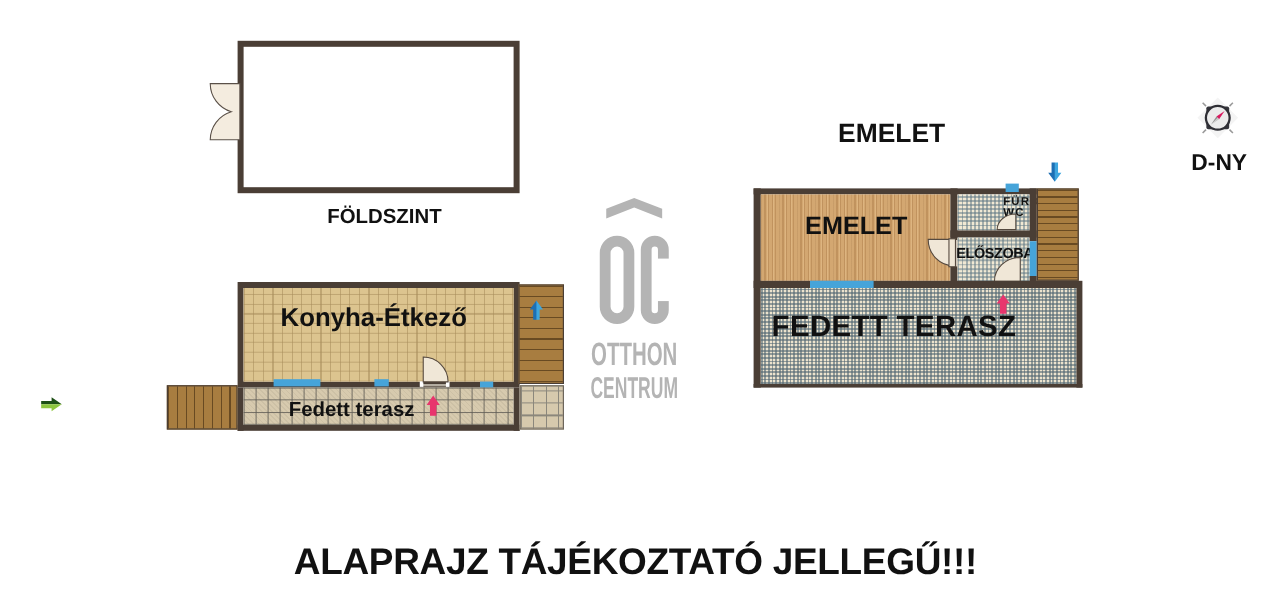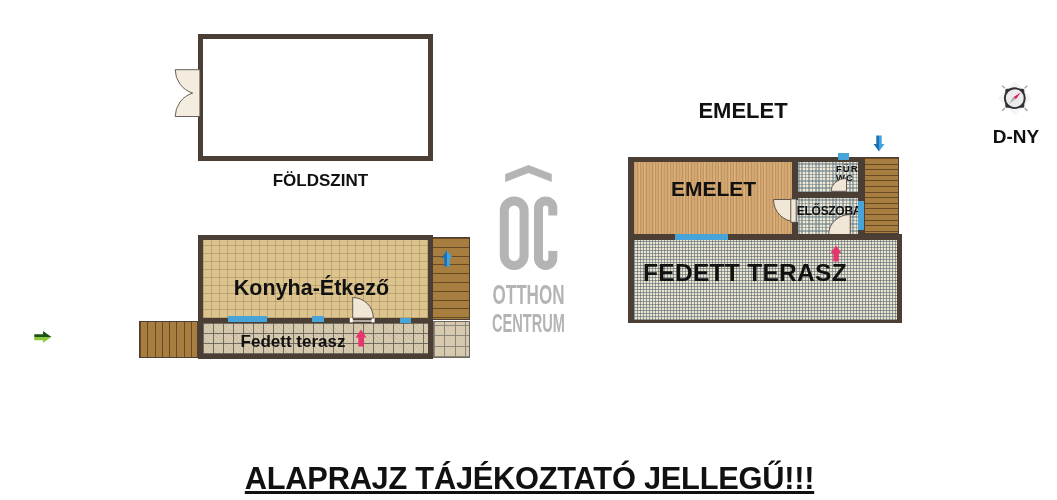--- a/index.html
+++ b/index.html
@@ -24,21 +24,21 @@
 <div class="lbl" style="left:320.4px;top:181px;font-size:17px;">FÖLDSZINT</div>
 
 <div class="abs" style="left:197.5px;top:234.5px;width:235.5px;height:88px;
   border:5.5px solid #4a3e35;box-sizing:border-box;"></div>
 
 <div class="abs" style="left:202.5px;top:239.5px;width:225.5px;height:78px;
   background-color:#dcc48f;
   background-image:repeating-linear-gradient(0deg,rgba(167,140,90,0.55) 0 1px,transparent 1px 8px),
   repeating-linear-gradient(90deg,rgba(167,140,90,0.55) 0 1px,transparent 1px 8px);"></div>
 
-<div class="lbl" style="left:311.5px;top:288px;font-size:21.5px;">Konyha-Étkező</div>
+<div class="lbl" style="left:311.5px;top:265px;font-size:21.5px;">Konyha-Étkező</div>
 
 <div class="abs" style="left:227.5px;top:315.5px;width:39px;height:6.5px;background:#46a4d9;"></div>
 
 <div class="abs" style="left:312px;top:315.5px;width:12px;height:6.5px;background:#46a4d9;"></div>
 
 <div class="abs" style="left:399.5px;top:317.5px;width:11.5px;height:6.5px;background:#46a4d9;"></div>
 
 <div class="abs" style="left:352px;top:319.8px;width:22px;height:2.7px;background:#b3aca0;"></div>
 
 <svg class="abs" style="left:348px;top:293px;" width="30" height="30" viewBox="0 0 30 30">
@@ -205,15 +205,15 @@
     <rect x="24.3" y="45.9" width="19.8" height="64.6" rx="9.9"></rect>
     <rect x="58.5" y="45.9" width="14.3" height="64.6" rx="7.15"></rect>
   </g>
   <rect x="67" y="60.5" width="16" height="35.4" fill="#ffffff"></rect>
   <g fill="#b4b4b4" font-family="Liberation Sans,sans-serif" font-weight="bold">
     <text x="48.5" y="149" font-size="27" text-anchor="middle" transform="scale(1,1)" textLength="72" lengthAdjust="spacingAndGlyphs">OTTHON</text>
     <text x="48.5" y="177" font-size="25" text-anchor="middle" textLength="73" lengthAdjust="spacingAndGlyphs">CENTRUM</text>
   </g>
 </svg>
 
-<div class="lbl" style="left:529.5px;top:479px;font-size:30.8px;letter-spacing:-0.25px;text-decoration:underline;">ALAPRAJZ TÁJÉKOZTATÓ JELLEGŰ!!!</div>
+<div class="lbl" style="left:529.5px;top:468px;font-size:30.8px;letter-spacing:-0.25px;">ALAPRAJZ TÁJÉKOZTATÓ JELLEGŰ!!!</div>
 
 </div>
 
 </body></html>

